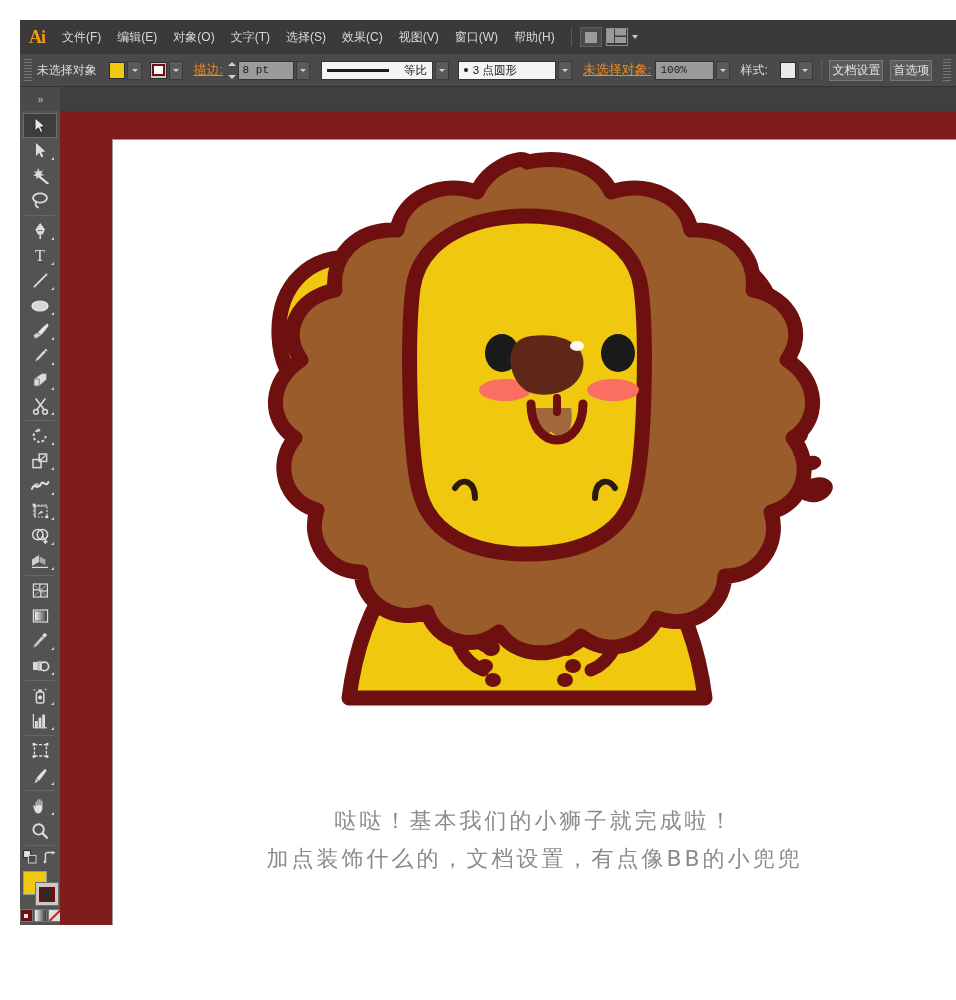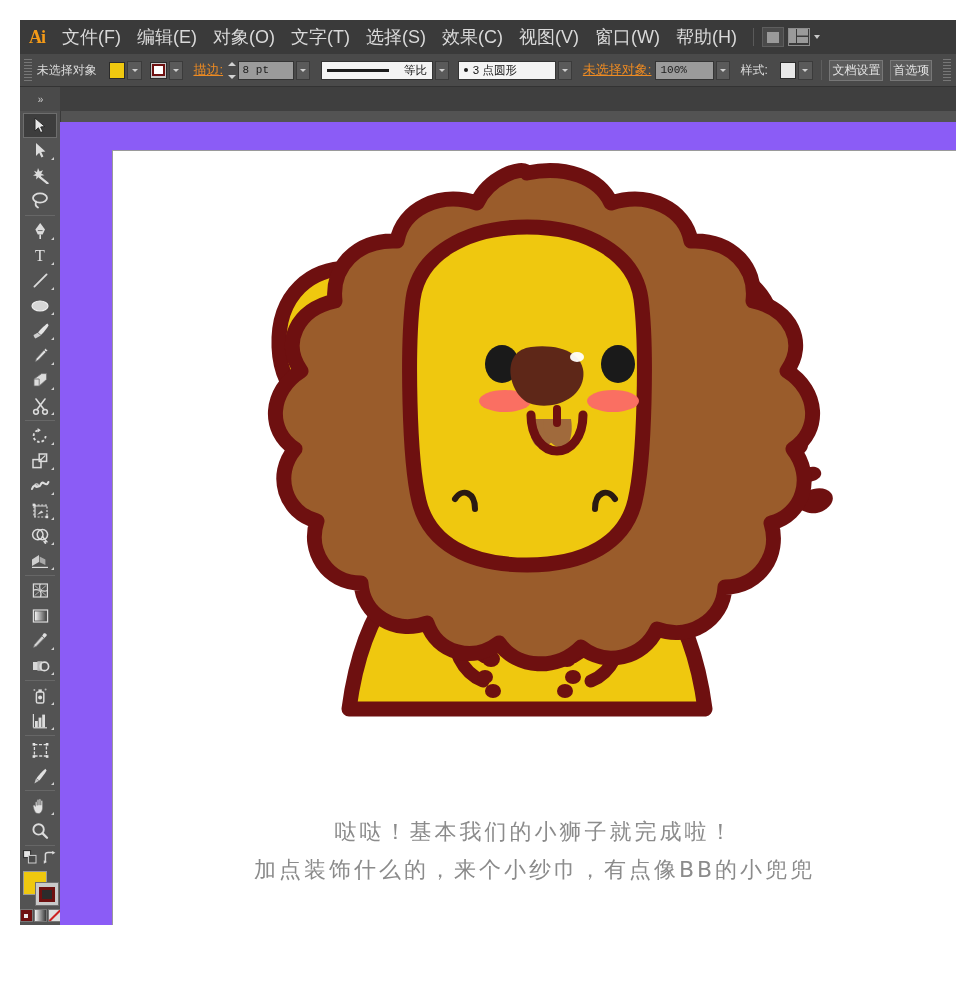--- a/index.html
+++ b/index.html
@@ -12,21 +12,21 @@
   }
   #app{position:relative;width:956px;height:1000px;background:#ffffff;}
 
   
   .win-frame{position:absolute;left:20px;top:20px;width:936px;height:905px;background:#535353;}
 
   
   .menubar{position:absolute;left:20px;top:20px;width:936px;height:34px;background:#3a3a3a;display:flex;align-items:center;}
   .ai-logo{width:34px;height:34px;display:flex;align-items:center;justify-content:center;
     color:#f49a17;font-weight:bold;font-size:18px;font-family:"Liberation Serif",serif;letter-spacing:-1px;}
-  .menu-item{color:#d9d9d9;font-size:18px;padding:12px 8px;height:34px;line-height:34px;white-space:nowrap;}
+  .menu-item{color:#d9d9d9;font-size:12px;padding:12px 8px;height:34px;line-height:34px;white-space:nowrap;}
   .menu-sep{width:1px;height:18px;background:#5a5a5a;margin:0 8px;}
   .mb-btn{width:20px;height:18px;background:#4a4a4a;border:1px solid #5e5e5e;margin-right:4px;
     display:flex;align-items:center;justify-content:center;}
   .mb-btn .g{width:12px;height:11px;background:#9a9a9a;}
   .mb-btn2{display:flex;align-items:center;}
   .ws-ico{width:20px;height:16px;border:1px solid #8d8d8d;display:flex;}
   .ws-ico i{display:block;background:#9a9a9a;}
   .ws-a{width:7px;height:14px;}
   .ws-b{width:11px;height:6px;margin-left:1px;border-bottom:1px solid #6b6b6b;}
   .ws-c{width:11px;height:6px;margin-left:1px;margin-top:1px;}
@@ -91,21 +91,21 @@
   .fs-stroke i{width:10px;height:9px;border:3px solid #6e1010;background:#2b2b2b;display:block;}
   .minirow{display:flex;gap:1px;margin-top:4px;}
   .mini{width:11px;height:11px;border:1px solid #777;}
   .mini.c{background:#6e1010;display:flex;align-items:center;justify-content:center;}
   .mini.c i{width:4px;height:4px;background:#e8e8e8;}
   .mini.g{background:linear-gradient(to right,#f2f2f2,#3a3a3a);}
   .mini.n{background:#dedede;position:relative;overflow:hidden;}
   .mini.n::after{content:"";position:absolute;left:-2px;top:4px;width:17px;height:2px;background:#cc2020;transform:rotate(-45deg);}
 
   
-  .canvas-area{position:absolute;left:60px;top:122px;width:896px;height:814px;background:#8b5cf6;overflow:hidden;}
+  .canvas-area{position:absolute;left:60px;top:111px;width:896px;height:814px;background:#7f1d1d;overflow:hidden;}
   .artboard{position:absolute;left:53px;top:29px;width:843px;height:785px;background:#ffffff;
     box-shadow:0 0 0 1px #9a9a9a;}
 
   
   .art{position:absolute;left:0;top:0;}
 
   .caption{position:absolute;left:0;right:0;top:662px;text-align:center;color:#8b8b8b;
     font-family:"DejaVu Sans","Liberation Sans",sans-serif;}
   .cap-l1{font-size:22px;letter-spacing:3px;line-height:38px;}
   .cap-l2{font-size:22px;letter-spacing:3px;line-height:38px;}
@@ -617,20 +617,20 @@
           <path d="M452 268 C452 286 442 298 432 296 C424 294 422 280 424 268 Z" fill="#A06A3C" transform="translate(-6,0)"></path>
           <path d="M456 268 C456 286 466 298 476 296 C484 294 486 280 484 268 Z" fill="#A06A3C" transform="translate(-26,0)"></path>
           <path d="M418 264 C418 286 430 300 444 300 C458 300 470 286 470 264" fill="none" stroke="#6E1010" stroke-width="9"></path>
           <path d="M444 258 L444 272" stroke="#6E1010" stroke-width="8"></path>
 
         </g>
       </svg>
 
       <div class="caption">
         <div class="cap-l1">哒哒！基本我们的小狮子就完成啦！</div>
-        <div class="cap-l2">加点装饰什么的，来个小纱巾，有点像BB的小兜兜</div>
+        <div class="cap-l2">加点装饰什么的，文档设置，有点像BB的小兜兜</div>
       </div>
 
     </div>
   </div>
 
   <div class="bottomstrip"></div>
 </div>
 
 </body></html>

